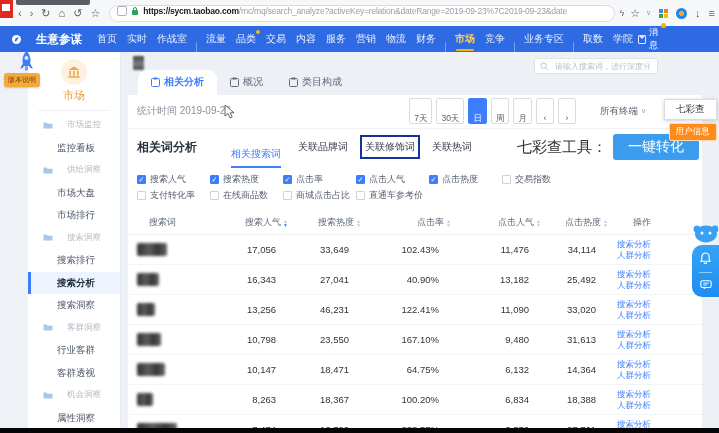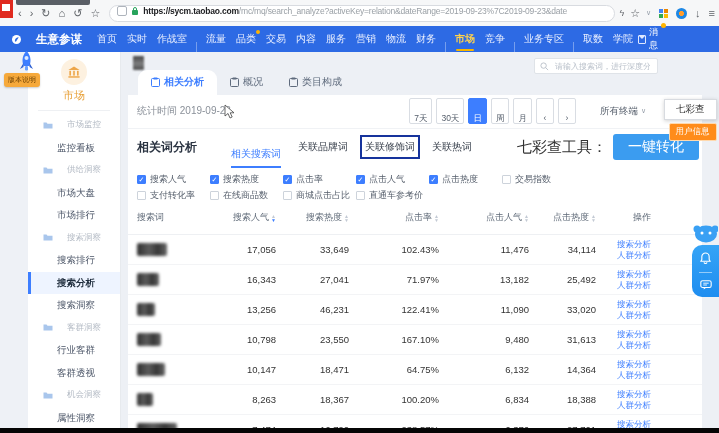--- a/index.html
+++ b/index.html
@@ -87,22 +87,22 @@
   .tool{margin-left:auto;font-size:15px;color:#333;white-space:nowrap;}
   .tool-btn{margin:0 3px 0 6px;background:#3b9cf0;color:#fff;font-size:14px;padding:4px 15px;border-radius:3px;border:none;
     font-family:inherit;cursor:default;}
   .metrics{position:absolute;left:9px;top:76px;}
   .mrow{display:flex;height:16px;align-items:center;}
   .mitem{width:73px;display:flex;gap:4px;align-items:center;font-size:9px;color:#555e6b;white-space:nowrap;cursor:default;}
   .cb{width:9px;height:9px;border:1px solid #cdd3db;border-radius:1px;background:#fff;box-sizing:border-box;
     font-size:7px;line-height:8px;text-align:center;flex:none;}
   .cb.on{background:#3d7eff;border-color:#3d7eff;color:#fff;}
 
-  .thead{position:absolute;left:0;top:116px;width:100%;height:24px;display:flex;
-    font-size:9px;color:#5f6a78;border-bottom:1px solid #eef0f3;box-sizing:border-box;}
+  .thead{position:absolute;left:0;top:116px;width:100%;height:24px;display:flex;align-items:center;
+    font-size:9px;color:#5f6a78;border-bottom:1px solid #eef0f3;box-sizing:border-box;padding-left:12px;}
   .tbody{position:absolute;left:0;top:140px;width:100%;}
   .trow{height:30px;display:flex;align-items:center;font-size:9.5px;color:#333;border-bottom:1px solid #f3f4f6;box-sizing:border-box;}
   .c1{width:78px;padding-left:9px;box-sizing:border-box;text-align:left;}
   .c2{width:70px;text-align:right;}.c3{width:73px;text-align:right;}
   .c4{width:90px;text-align:right;}.c5{width:90px;text-align:right;}.c6{width:67px;text-align:right;}
   .c7{flex:1;text-align:right;padding-right:51px;box-sizing:border-box;}
   .sorts{display:inline-flex;flex-direction:column;margin-left:2px;vertical-align:middle;}
   .sorts i{font-style:normal;font-size:5px;line-height:4px;color:#c3cad4;}
   .sorts i.on{color:#3d7eff;}
   .actions{display:flex;flex-direction:column;align-items:flex-end;line-height:11px;}
@@ -415,21 +415,21 @@
               <span class="alink">搜索分析</span>
               <span class="alink">人群分析</span>
             </div>
           </div>
           <div class="trow">
             <div class="c1">
               <div class="smudge" style="width: 22px;"></div>
             </div>
             <div class="c2">16,343</div>
             <div class="c3">27,041</div>
-            <div class="c4">71.97%</div>
+            <div class="c4">40.90%</div>
             <div class="c5">13,182</div>
             <div class="c6">25,492</div>
             <div class="c7 actions">
               <span class="alink">搜索分析</span>
               <span class="alink">人群分析</span>
             </div>
           </div>
           <div class="trow">
             <div class="c1">
               <div class="smudge" style="width: 18px;"></div>

